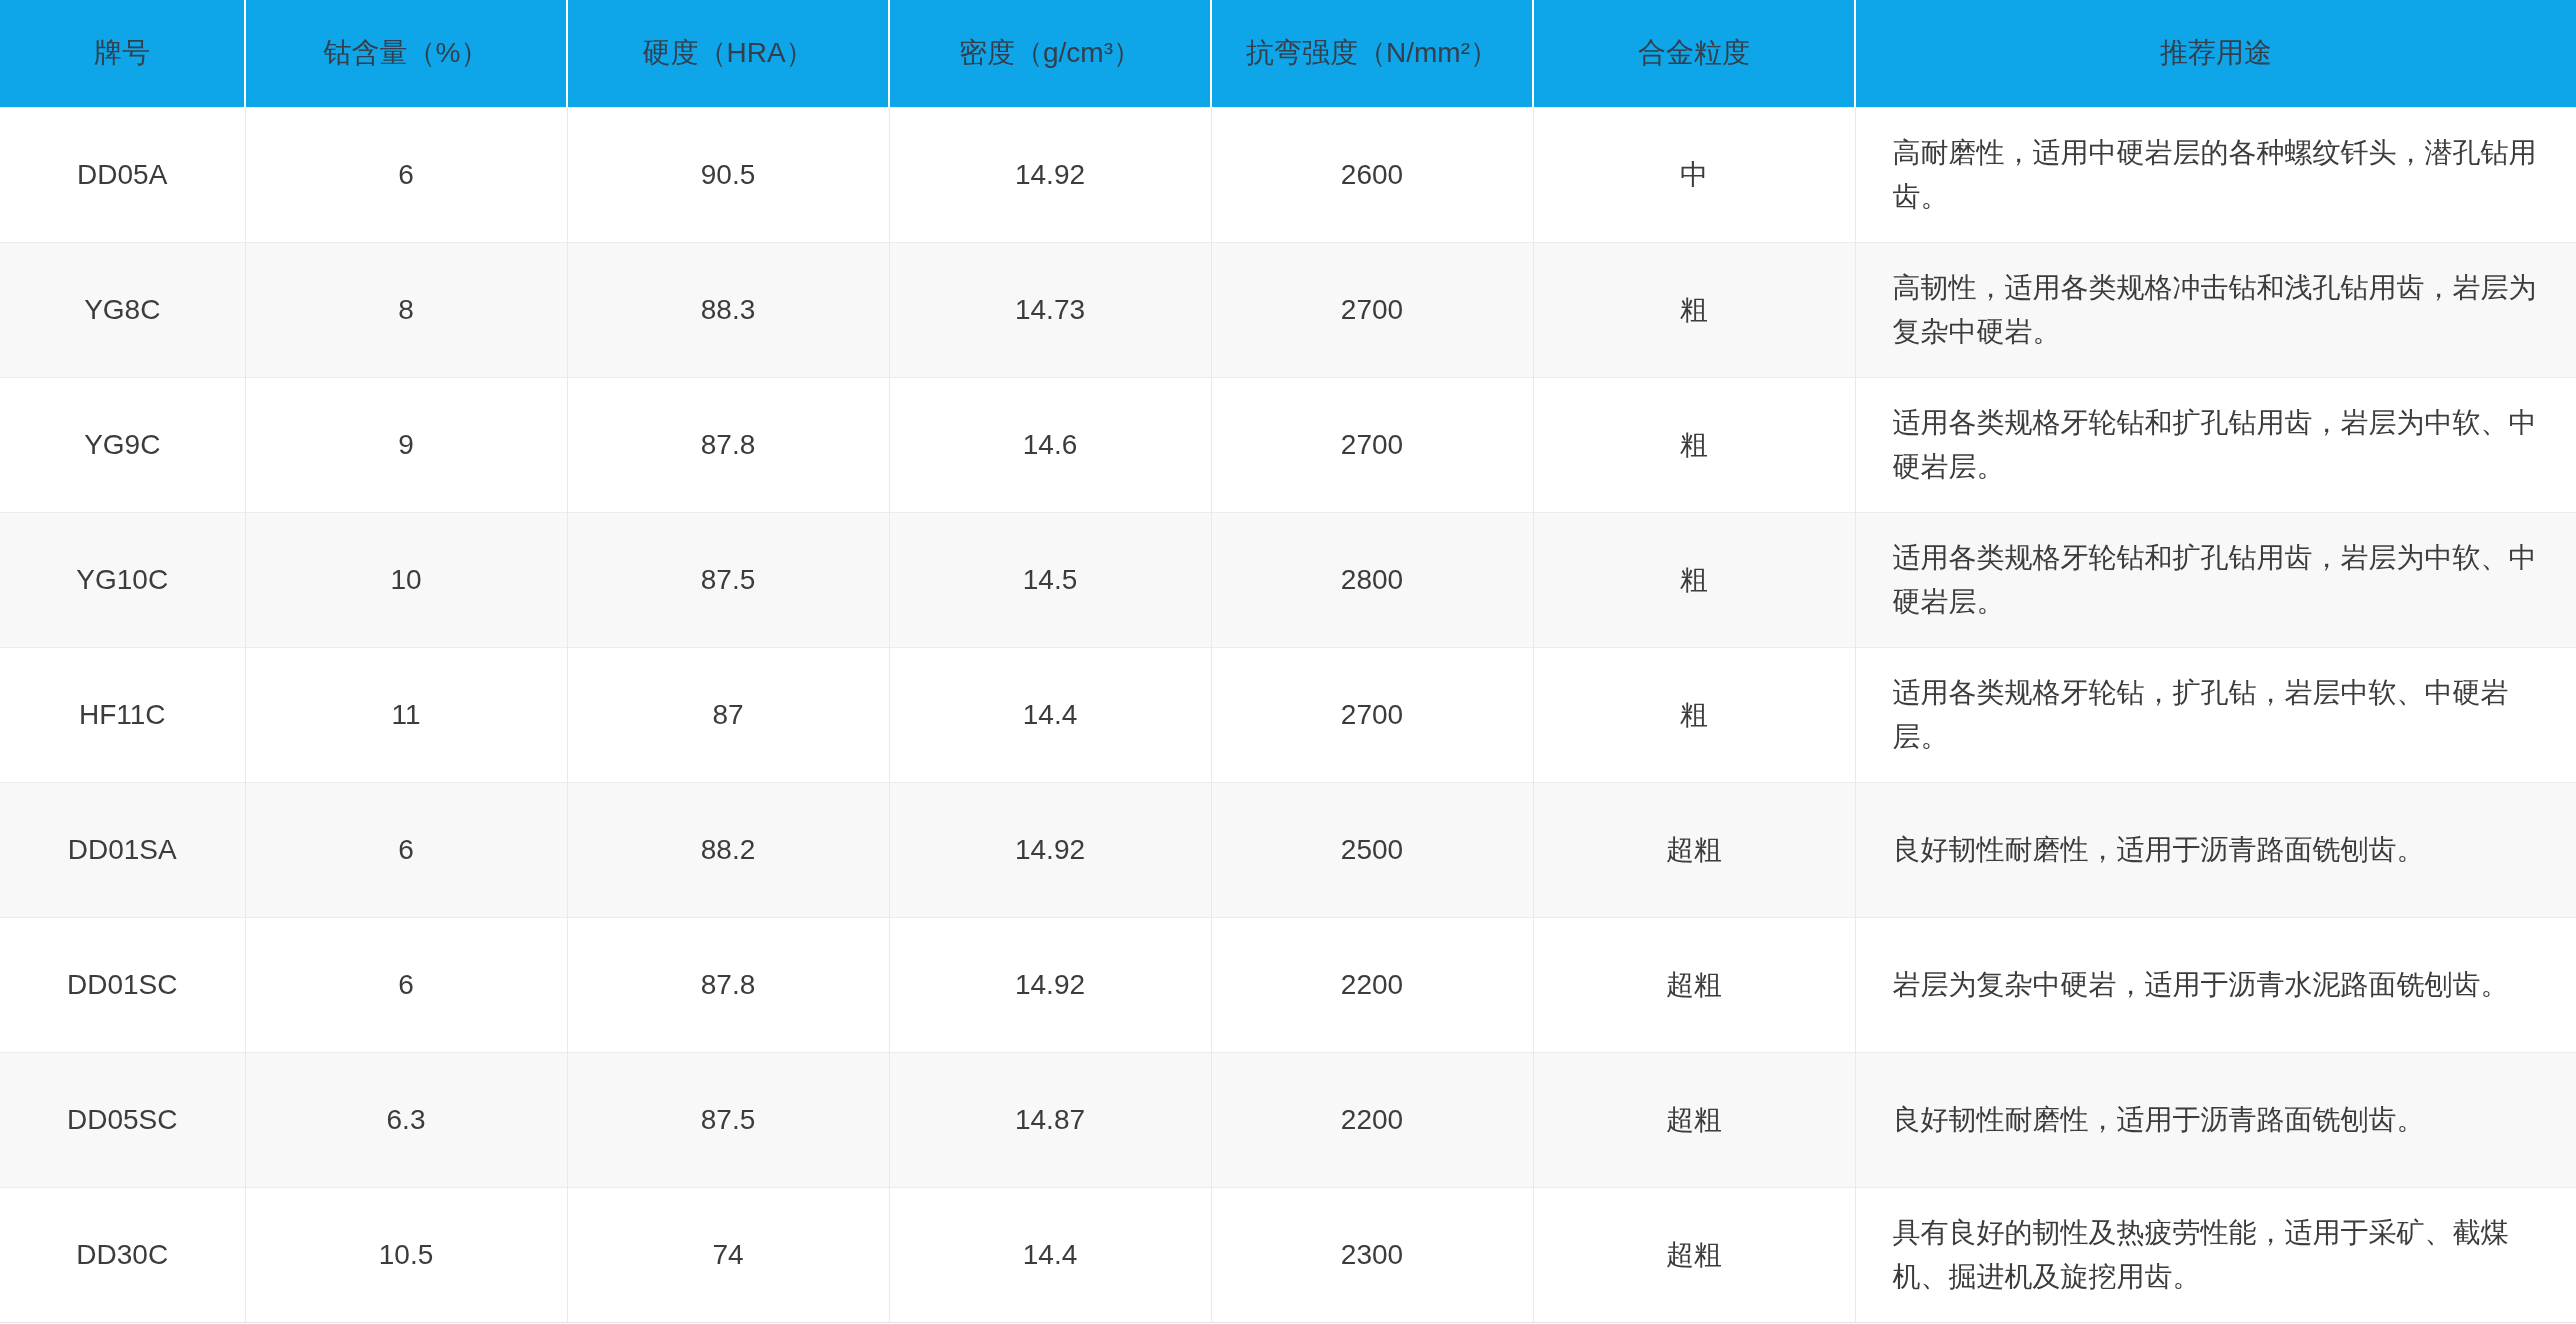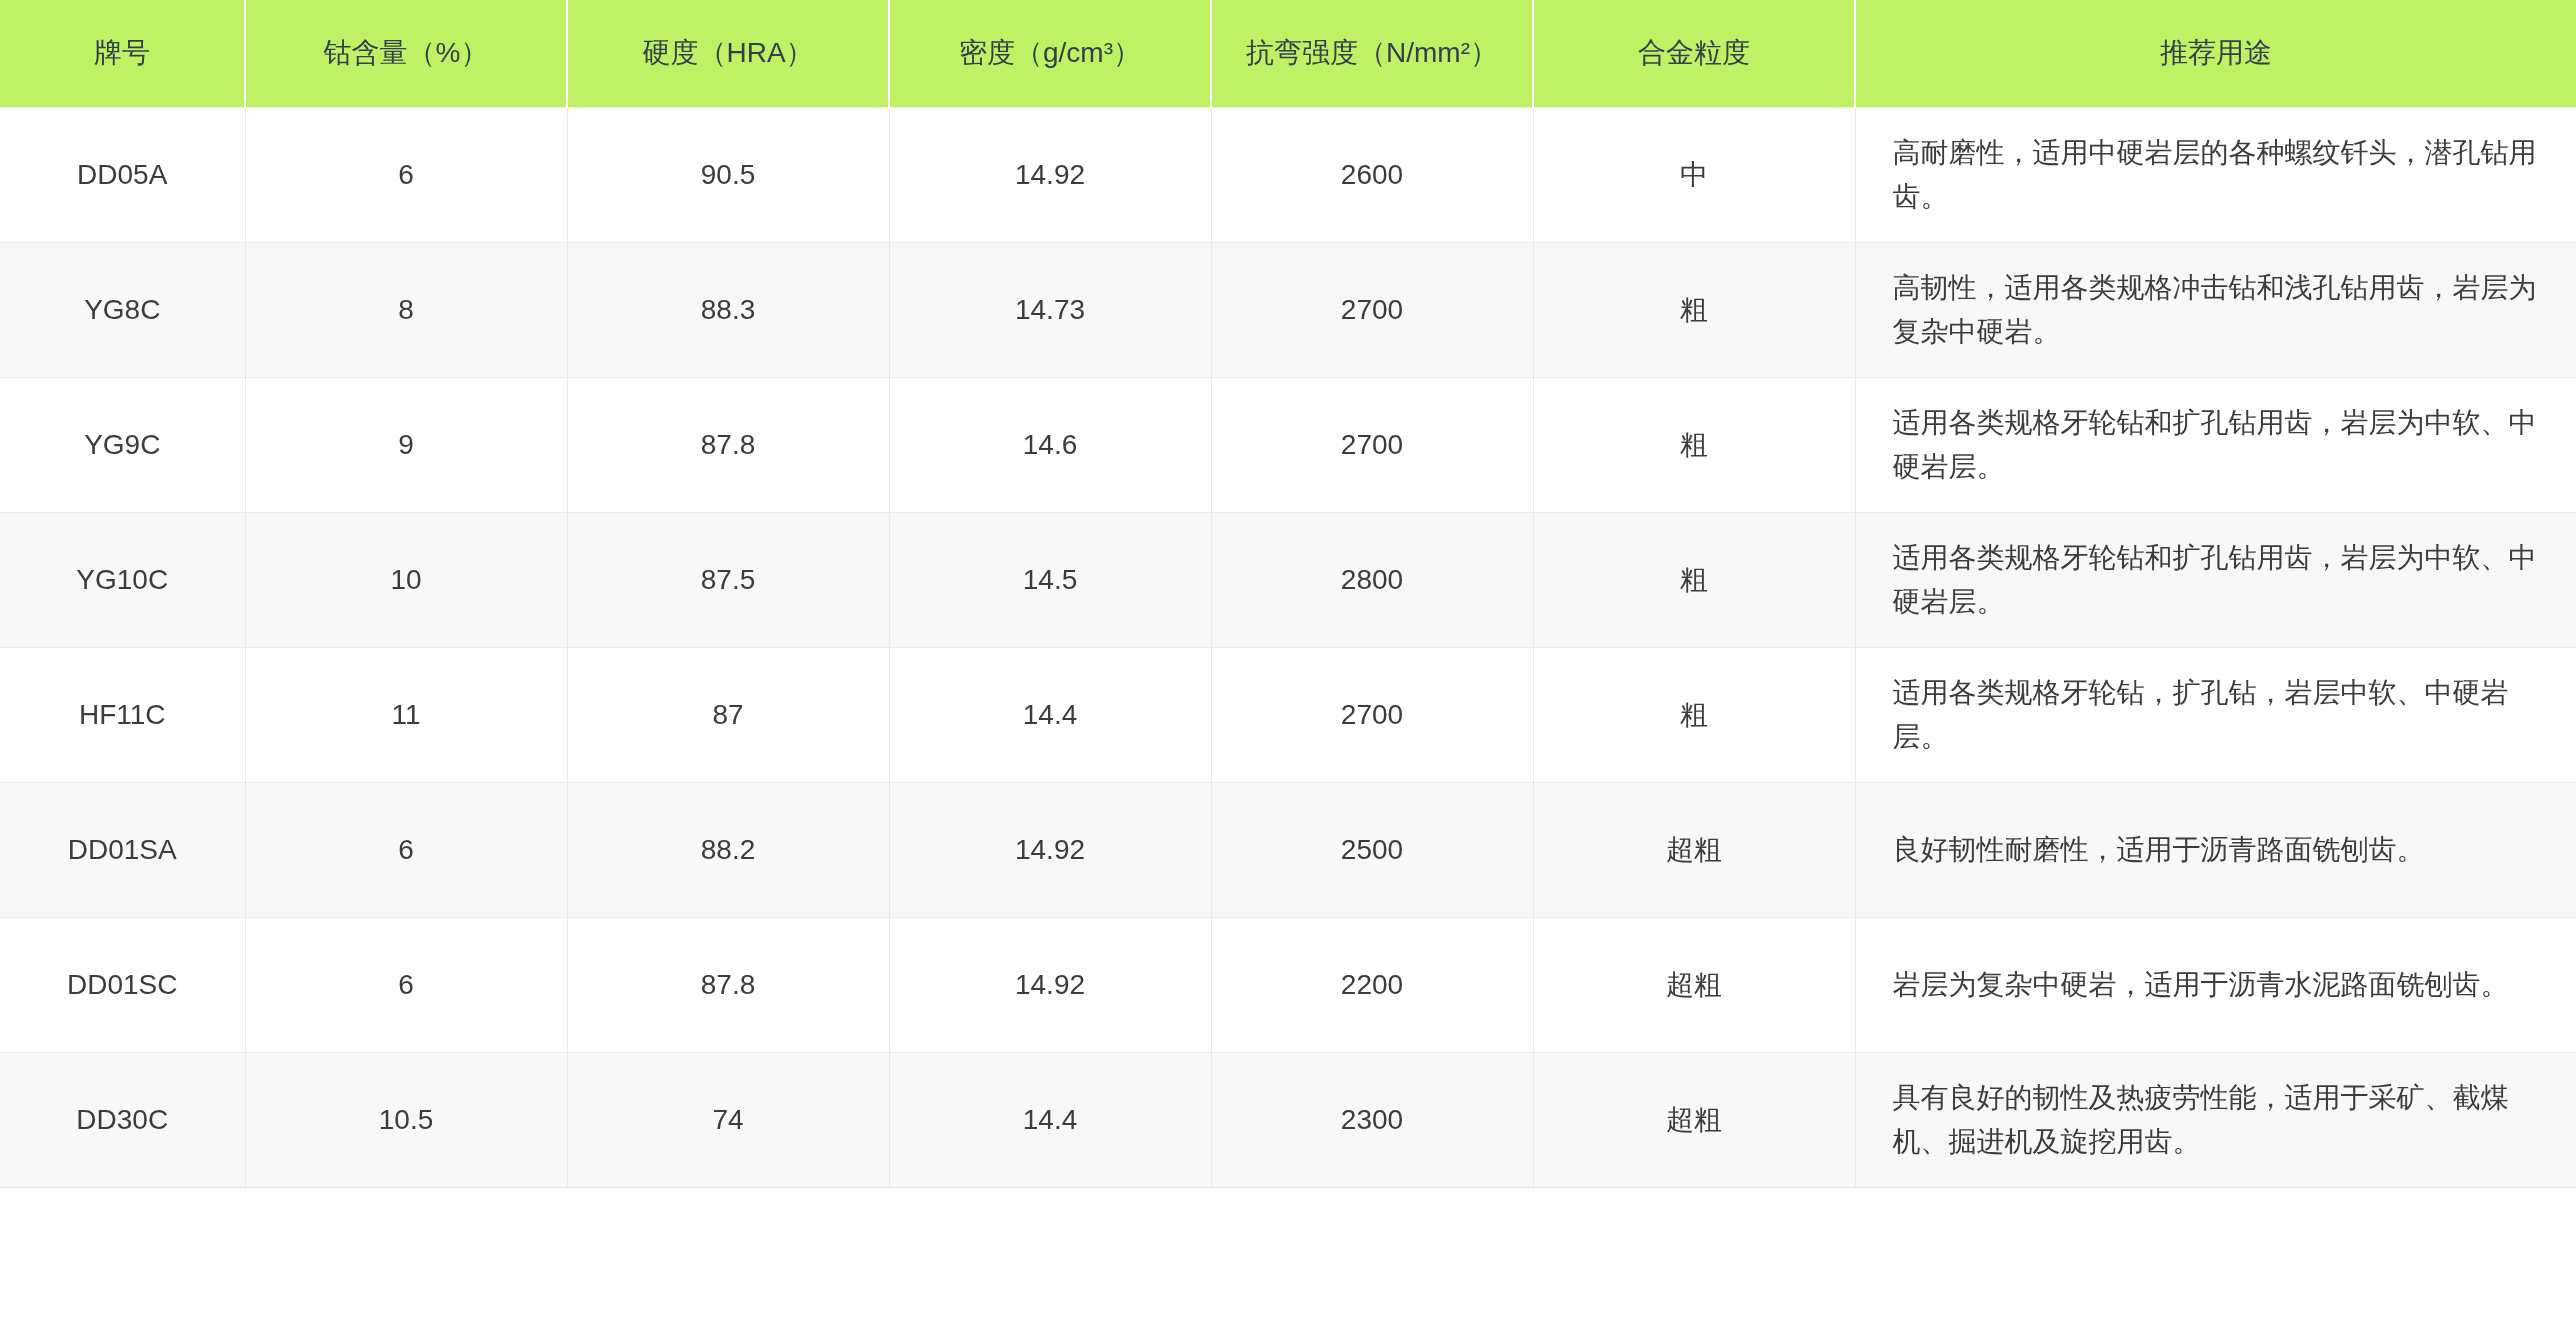--- a/index.html
+++ b/index.html
@@ -18,21 +18,21 @@
   table.spec-table th,
   table.spec-table td {
     box-sizing: border-box;
     vertical-align: middle;
     font-weight: 400;
     padding: 0;
   }
   
   table.spec-table thead th {
     height: 107px;
-    background: #bef264;
+    background: #0ea5e9;
     color: #333f4c;
     font-size: 28px;
     text-align: center;
     border-right: 2.3px solid #ffffff;
   }
   table.spec-table thead th:last-child {
     border-right: none;
     font-family: Liberation Mono, monospace;
   }
   
@@ -143,20 +143,29 @@
     <tr>
       <td>DD01SC</td>
       <td>6</td>
       <td>87.8</td>
       <td>14.92</td>
       <td>2200</td>
       <td>超粗</td>
       <td class="usage">岩层为复杂中硬岩，适用于沥青水泥路面铣刨齿。</td>
     </tr>
     <tr>
+      <td>DD05SC</td>
+      <td>6.3</td>
+      <td>87.5</td>
+      <td>14.87</td>
+      <td>2200</td>
+      <td>超粗</td>
+      <td class="usage">良好韧性耐磨性，适用于沥青路面铣刨齿。</td>
+    </tr>
+    <tr>
       <td>DD30C</td>
       <td>10.5</td>
       <td>74</td>
       <td>14.4</td>
       <td>2300</td>
       <td>超粗</td>
       <td class="usage">具有良好的韧性及热疲劳性能，适用于采矿、截煤机、掘进机及旋挖用齿。</td>
     </tr>
   </tbody>
 </table>

